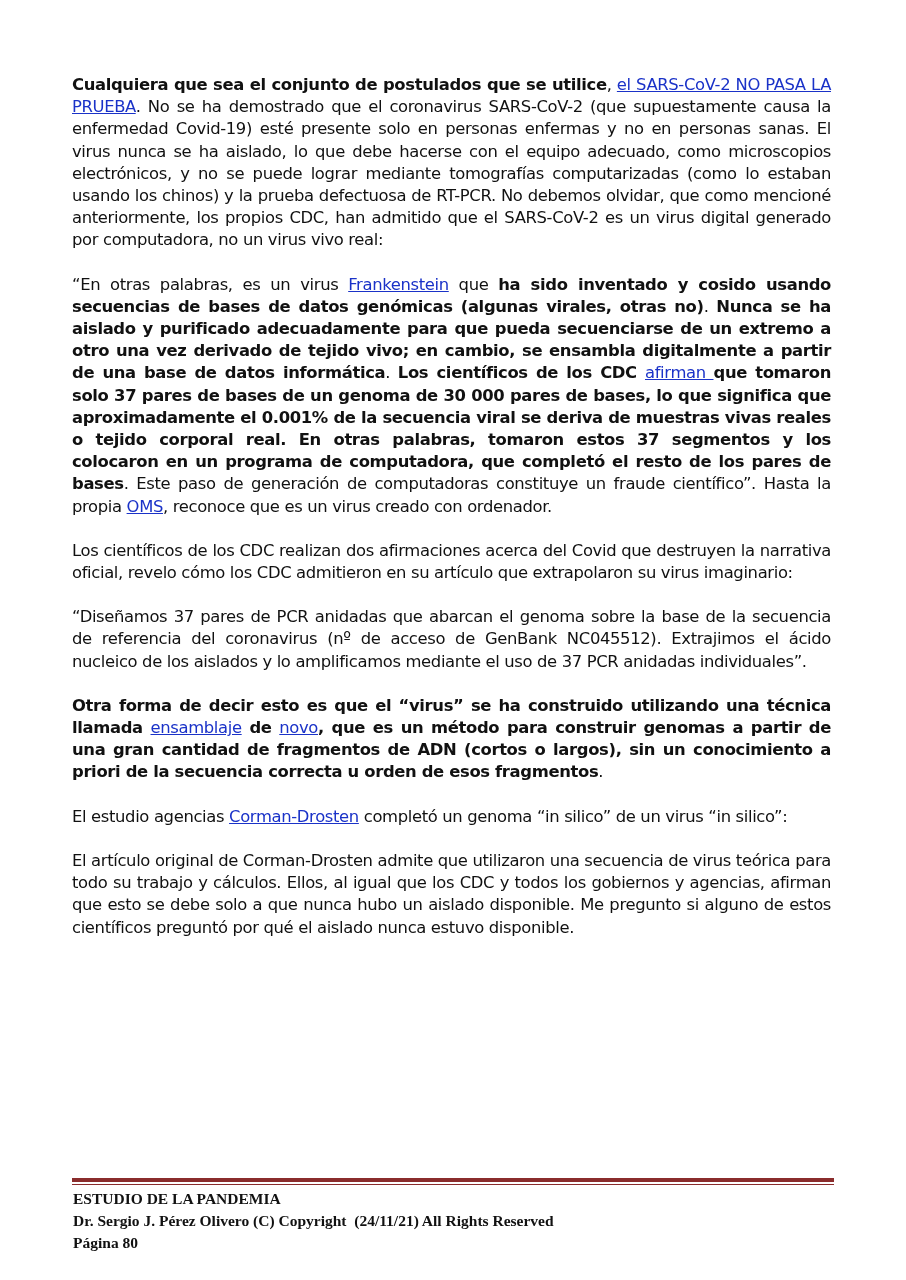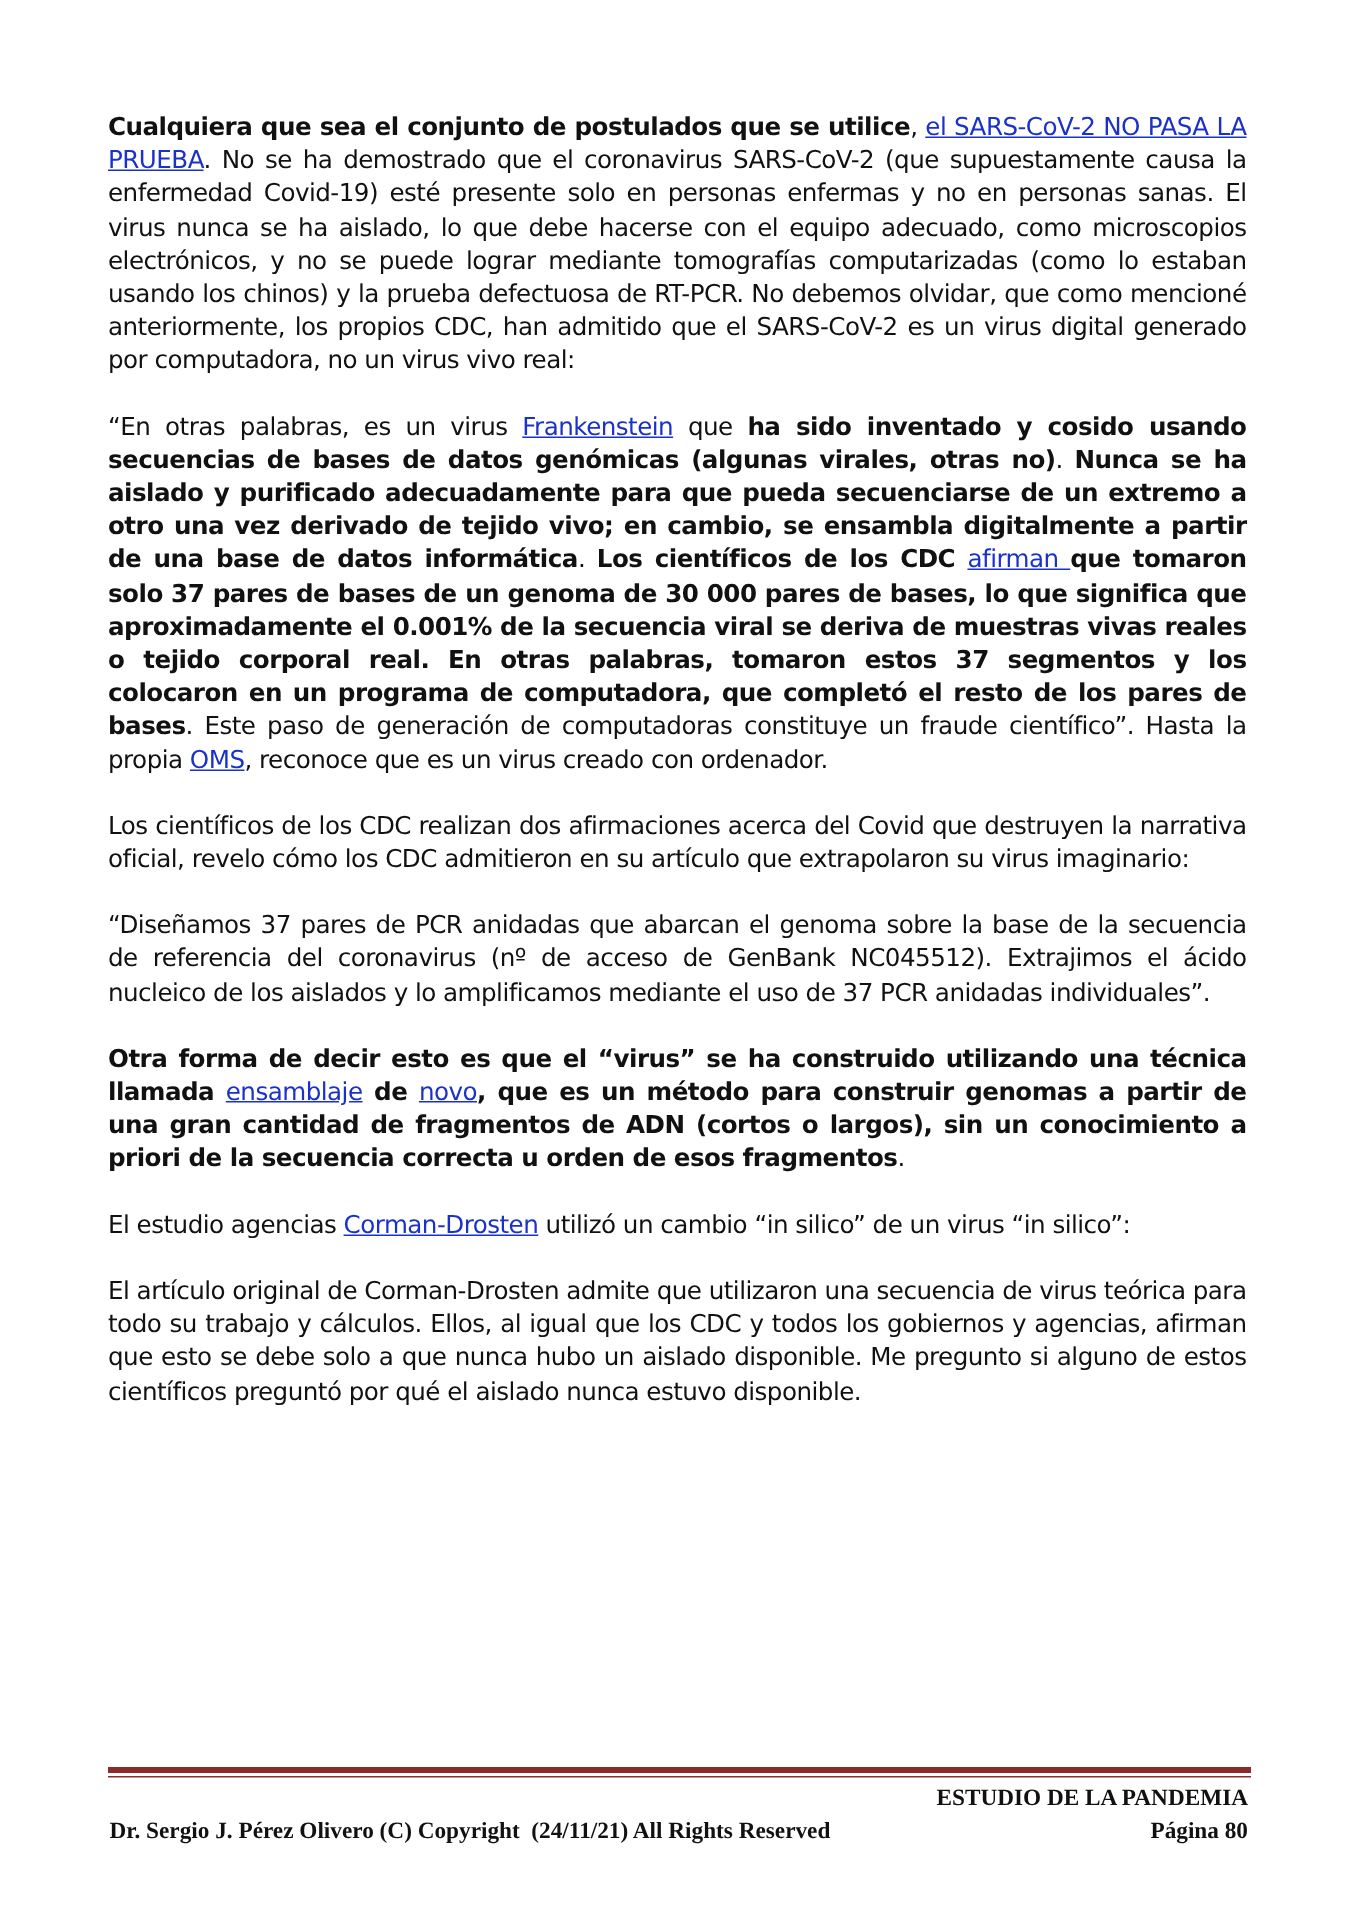--- a/index.html
+++ b/index.html
@@ -14,22 +14,22 @@
     margin:0 0 22px 0;
     letter-spacing:-0.35px;
   }
   .b { font-weight:bold; }
   .u { }
   a.link { color:#1a32c8; text-decoration: underline; }
   .footer-rule { position:absolute; left:72px; top:1178px; width:762px; }
   .footer-rule .thick { height:4px; background:#8a2c2c; }
   .footer-rule .thin { height:1px; background:#8a2c2c; margin-top:2px; }
   .footer { position:absolute; left:73px; top:1188px; width:759px;
-    font-family:"Liberation Serif", serif; font-weight:bold; font-size:15.5px; color:#111; line-height:22px;text-align:right; }
-  .footer .row { display:flex; justify-content:space-between; }
+    font-family:"Liberation Serif", serif; font-weight:bold; font-size:15.5px; color:#111; line-height:22px; }
+  .footer .row { display:flex; justify-content:space-between;flex-direction:column; }
 </style>
 </head>
 <body>
 
 <div class="page">
 
   <p class="para">
     <span class="b">Cualquiera que sea el conjunto de postulados que se utilice</span><span>, </span><a class="link">el SARS-CoV-2 NO PASA LA PRUEBA</a><span>. No se ha demostrado que el coronavirus SARS-CoV-2 (que supuestamente causa la enfermedad Covid-19) esté presente solo en personas enfermas y no en personas sanas. El virus nunca se ha aislado, lo que debe hacerse con el equipo adecuado, como microscopios electrónicos, y no se puede lograr mediante tomografías computarizadas (como lo estaban usando los chinos) y la prueba defectuosa de RT-PCR. No debemos olvidar, que como mencioné anteriormente, los propios CDC, han admitido que el SARS-CoV-2 es un virus digital generado por computadora, no un virus vivo real:</span>
   </p>
 
@@ -39,21 +39,21 @@
 
   <p class="para">Los científicos de los CDC realizan dos afirmaciones acerca del Covid que destruyen la narrativa oficial, revelo cómo los CDC admitieron en su artículo que extrapolaron su virus imaginario:</p>
 
   <p class="para">“Diseñamos 37 pares de PCR anidadas que abarcan el genoma sobre la base de la secuencia de referencia del coronavirus (nº de acceso de GenBank NC045512). Extrajimos el ácido nucleico de los aislados y lo amplificamos mediante el uso de 37 PCR anidadas individuales”.</p>
 
   <p class="para">
     <span class="b u">Otra forma de decir esto es que el “virus” se ha construido utilizando una técnica llamada </span><a class="link">ensamblaje</a><span class="b u"> de </span><a class="link">novo</a><span class="b u">, que es un método para construir genomas a partir de una gran cantidad de fragmentos de ADN (cortos o largos), sin un conocimiento a priori de la secuencia correcta u orden de esos fragmentos</span><span>.</span>
   </p>
 
   <p class="para">
-    <span>El estudio agencias </span><a class="link">Corman-Drosten</a><span> utilizó un cambio “in silico” de un virus “in silico”:</span>
+    <span>El estudio agencias </span><a class="link">Corman-Drosten</a><span> completó un genoma “in silico” de un virus “in silico”:</span>
   </p>
 
   <p class="para">El artículo original de Corman-Drosten admite que utilizaron una secuencia de virus teórica para todo su trabajo y cálculos. Ellos, al igual que los CDC y todos los gobiernos y agencias, afirman que esto se debe solo a que nunca hubo un aislado disponible. Me pregunto si alguno de estos científicos preguntó por qué el aislado nunca estuvo disponible.</p>
 </div>
 
 <div class="footer-rule">
   <div class="thick"></div>
   <div class="thin"></div>
 </div>
 

